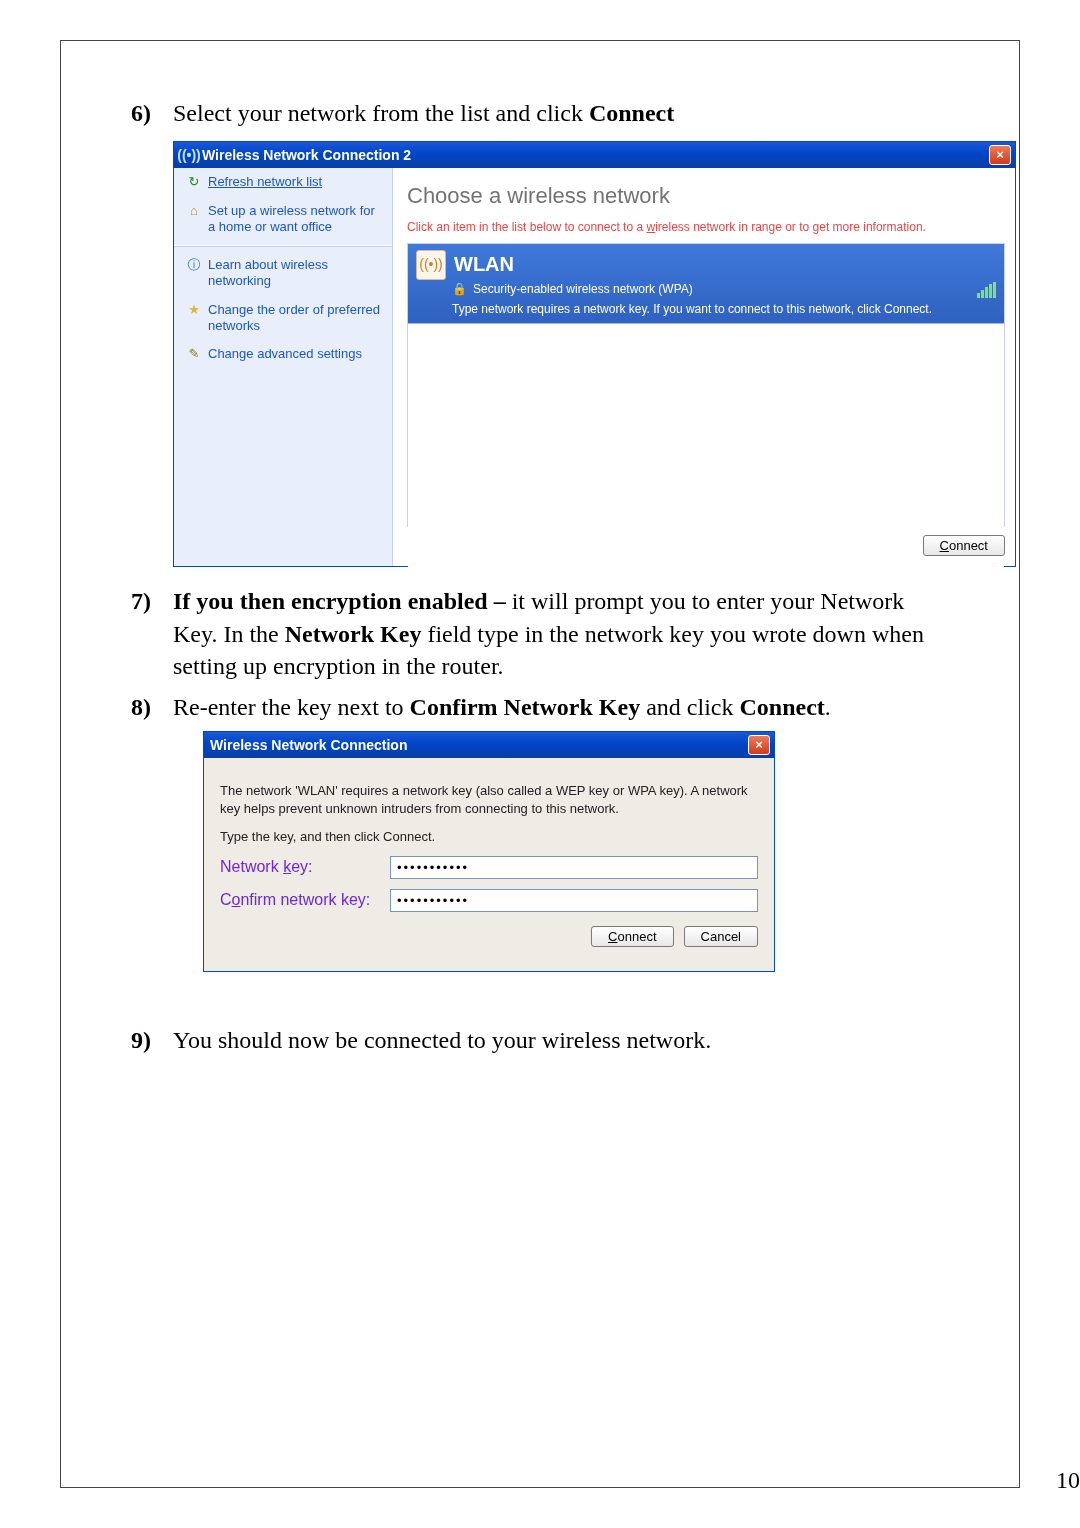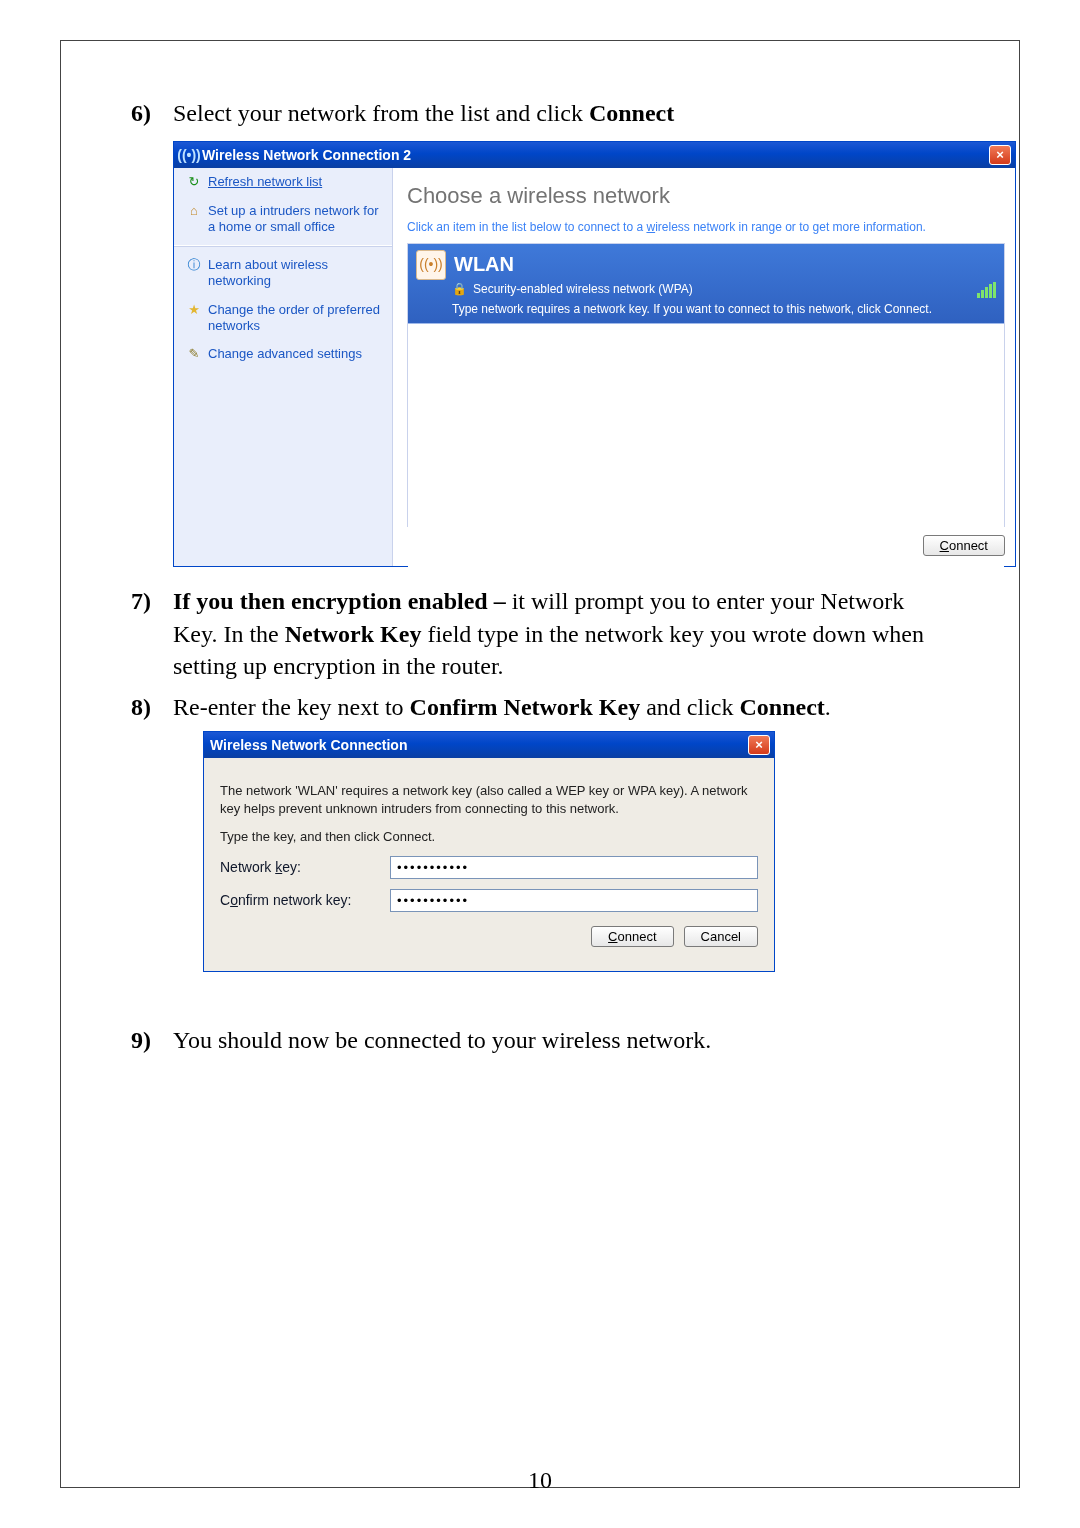--- a/index.html
+++ b/index.html
@@ -12,21 +12,21 @@
     position:relative;
     font-family:"Times New Roman",Times,serif;
     font-size:24px;
     color:#000;
   }
   .inner{border:1px solid #444;width:100%;height:100%;box-sizing:border-box;padding:48px 70px}
   .step{display:flex;margin:8px 0;line-height:1.35}
   .step .num{font-weight:bold;width:42px;flex:none}
   .step .txt{flex:1}
   .b{font-weight:bold}
-  .pagenum{position:absolute;left:0;right:0;bottom:34px;text-align:center;font-size:24px}
+  .pagenum{position:absolute;left:0;right:0;bottom:34px;text-align:right;font-size:24px}
 
   
   .win{
     font-family:Tahoma,Arial,sans-serif;
     border:1px solid #0046c8;
     width:841px;
     margin:12px 0 18px 42px;
     font-size:14px;
     line-height:1.25;
   }
@@ -56,21 +56,21 @@
   .side-link{
     display:flex;align-items:flex-start;gap:6px;
     padding:6px 12px;color:#1b57c4;font-size:13px;
     cursor:pointer;
   }
   .side-link .ic{width:16px;height:16px;flex:none;display:inline-flex;align-items:center;justify-content:center;font-size:13px}
   .side-link .u{text-decoration:underline}
   .side-sep{border-top:1px solid #fff;border-bottom:1px solid #c9d2ec;margin:4px 0}
   .main{flex:1;display:flex;flex-direction:column;padding:10px 10px 10px 14px}
   .main-title{font-family:"Trebuchet MS",Tahoma,sans-serif;font-size:22px;color:#737373;margin:4px 0 10px}
-  .main-sub{font-size:12px;color:#3b82f6;margin-bottom:8px}
+  .main-sub{font-size:12px;color:#ef4444;margin-bottom:8px}
   .main-sub .u{text-decoration:underline}
   .net-list{flex:1;border:1px solid #c9d2ec}
   .net-item{
     background:linear-gradient(#3f79d9,#2f61c0);
     color:#fff;padding:6px 8px;
     border-bottom:1px solid #9fb9ea;
   }
   .net-row1{display:flex;align-items:center;gap:8px}
   .net-antenna{
     width:28px;height:28px;flex:none;border-radius:3px;
@@ -101,21 +101,21 @@
   .dlg{
     font-family:Tahoma,Arial,sans-serif;
     border:1px solid #0046c8;
     width:570px;
     margin:8px 0 0 72px;
     font-size:14px;
   }
   .dlg-body{background:#efece5;padding:24px 16px}
   .dlg-txt{font-size:13px;color:#222;line-height:1.35}
   .fieldrow{display:flex;align-items:center;margin-top:10px}
-  .fieldrow label{width:170px;color:#0f172a;font-size:14px}
+  .fieldrow label{width:170px;color:#6d28d9;font-size:16px}
   .fieldrow label .ul{text-decoration:underline}
   .fieldrow input{
     flex:1;border:1px solid #7a94b8;padding:3px 6px;font-family:Tahoma,sans-serif;
     font-size:13px;letter-spacing:2px;
   }
   .dlg-btnrow{display:flex;justify-content:flex-end;gap:10px;margin-top:14px}
 </style>
 </head>
 <body>
 
@@ -137,21 +137,21 @@
       <span class="closebtn">×</span>
     </div>
     <div class="win-body">
       <div class="side">
         <div class="side-link">
           <span class="ic" style="color:#1a8f1a">↻</span>
           <span class="u">Refresh network list</span>
         </div>
         <div class="side-link">
           <span class="ic" style="color:#c28a2a">⌂</span>
-          <span>Set up a intruders network for a home or small office</span>
+          <span>Set up a wireless network for a home or want office</span>
         </div>
         <div class="side-sep"></div>
         <div class="side-link">
           <span class="ic" style="color:#2b7fd0">ⓘ</span>
           <span>Learn about wireless networking</span>
         </div>
         <div class="side-link">
           <span class="ic" style="color:#e3b631">★</span>
           <span>Change the order of preferred networks</span>
         </div>

